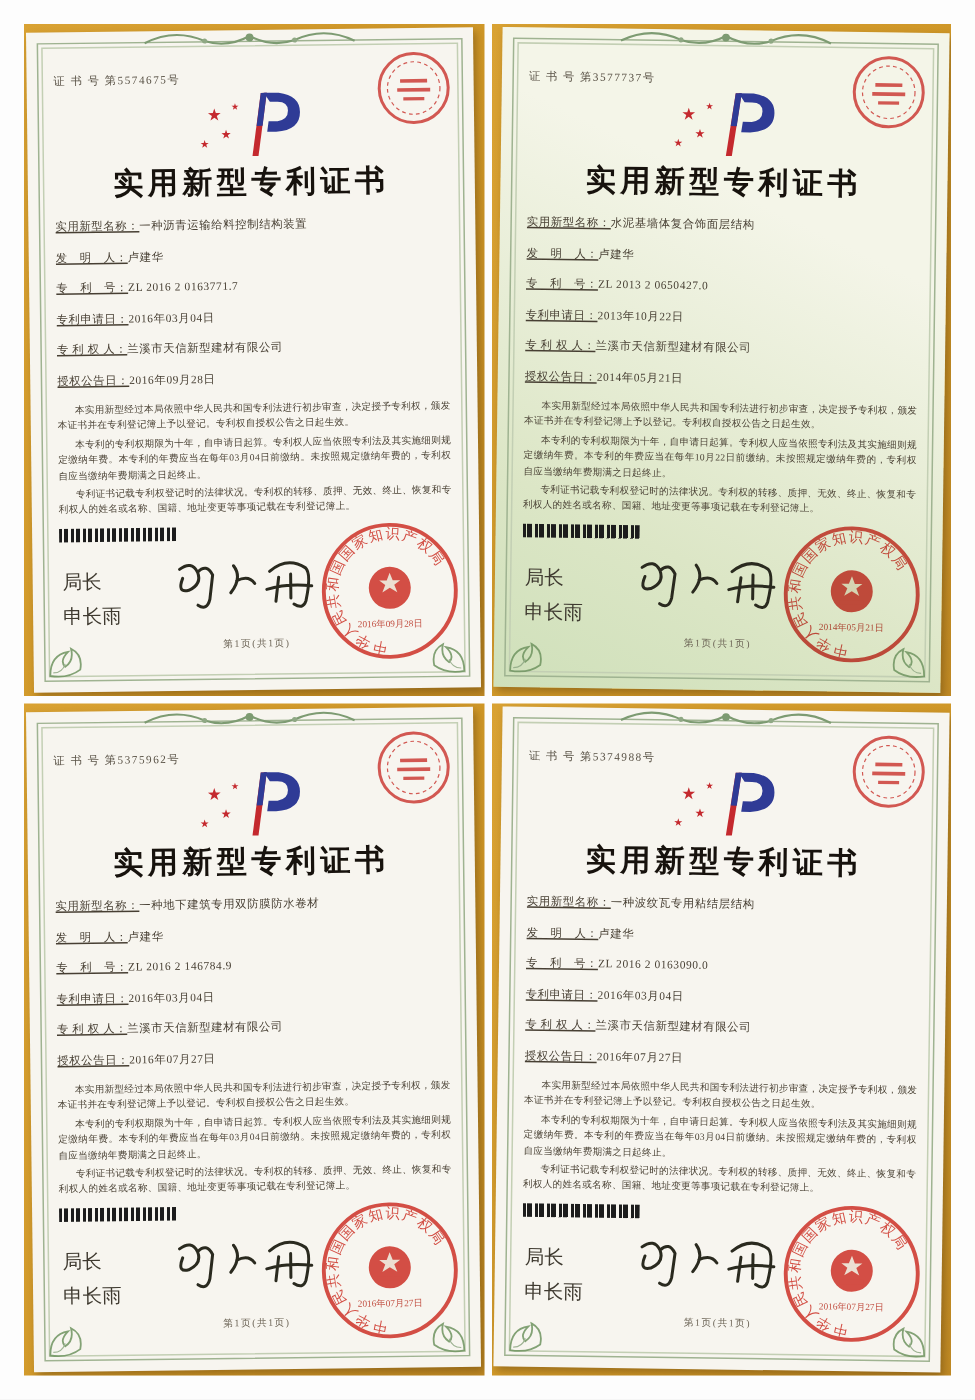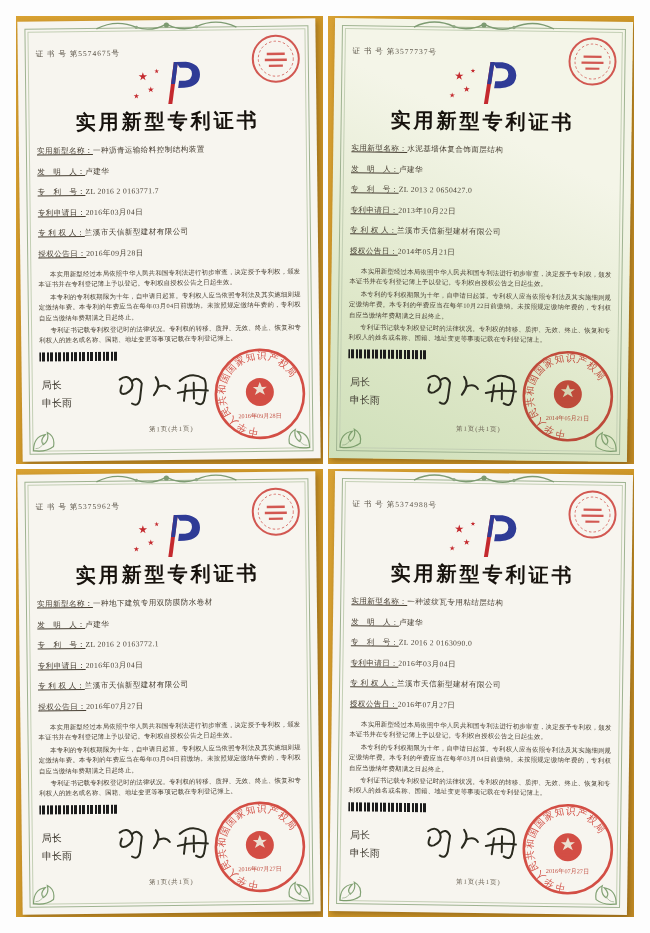--- a/index.html
+++ b/index.html
@@ -28,21 +28,21 @@
   .fields{margin-top:4px;}
   .field{font-size:7.6px;color:#473f33;margin:0 0 10.5px 0;letter-spacing:.4px;
     white-space:nowrap;overflow:hidden;}
   .flabel{color:#473f33;text-decoration:underline;}
   .bodytxt{margin-top:2px;}
   .bodytxt p{font-size:6.4px;line-height:1.62;color:#4c4437;margin:0 0 2px 0;
     text-align:justify;text-indent:1.8em;letter-spacing:.2px;}
   .barcode{width:78px;height:9px;margin-top:6px;
     background:repeating-linear-gradient(90deg,#1c1c1c 0 2px,transparent 2px 3px,#1c1c1c 3px 6px,transparent 6px 8px);}
   .sigrow{position:relative;height:58px;margin-top:3px;}
-  .director{position:absolute;left:2px;top:12px;font-size:10px;color:#3f3a30;line-height:1.8;}
+  .director{position:absolute;left:2px;top:12px;font-size:13px;color:#3f3a30;line-height:1.8;}
   .signature{position:absolute;left:68px;top:2px;width:120px;height:50px;}
   .seal-big{position:absolute;right:-6px;top:-16px;width:96px;height:96px;opacity:.88;
     mix-blend-mode:multiply;}
   .pagefoot{text-align:center;font-size:6.5px;color:#6a6254;margin-top:4px;letter-spacing:1px;}
 </style>
 </head>
 <body>
 
 <div id="stage">
   <div class="cell">
@@ -248,21 +248,21 @@
         <path d="M38 44 L44 2 L48 2 L42 44 Z" fill="#c4292e"></path>
         <path d="M46 2 L56 2 Q70 4 70 15 Q70 27 54 28 L48 28 L49 21 L55 21 Q62 20 62 14 Q62 8 55 8 L50 8 Z" fill="#2f3b96"></path>
         <path d="M44 2 L48 2 L45 24 L41 24 Z" fill="#2f3b96"></path>
       </svg>
 
       <div class="title">实用新型专利证书</div>
 
       <div class="fields">
           <div class="field"><span class="flabel">实用新型名称：</span><span>一种地下建筑专用双防膜防水卷材</span></div>
           <div class="field"><span class="flabel">发　明　人：</span><span>卢建华</span></div>
-          <div class="field"><span class="flabel">专　利　号：</span><span>ZL 2016 2 0163772.1</span></div>
+          <div class="field"><span class="flabel">专　利　号：</span><span>ZL 2016 2 146784.9</span></div>
           <div class="field"><span class="flabel">专利申请日：</span><span>2016年03月04日</span></div>
           <div class="field"><span class="flabel">专 利 权 人：</span><span>兰溪市天信新型建材有限公司</span></div>
           <div class="field"><span class="flabel">授权公告日：</span><span>2016年07月27日</span></div>
         </div>
 
       <div class="bodytxt">
         <p>本实用新型经过本局依照中华人民共和国专利法进行初步审查，决定授予专利权，颁发本证书并在专利登记簿上予以登记。专利权自授权公告之日起生效。</p>
         <p>本专利的专利权期限为十年，自申请日起算。专利权人应当依照专利法及其实施细则规定缴纳年费。本专利的年费应当在每年03月04日前缴纳。未按照规定缴纳年费的，专利权自应当缴纳年费期满之日起终止。</p>
         <p>专利证书记载专利权登记时的法律状况。专利权的转移、质押、无效、终止、恢复和专利权人的姓名或名称、国籍、地址变更等事项记载在专利登记簿上。</p>
       </div>

